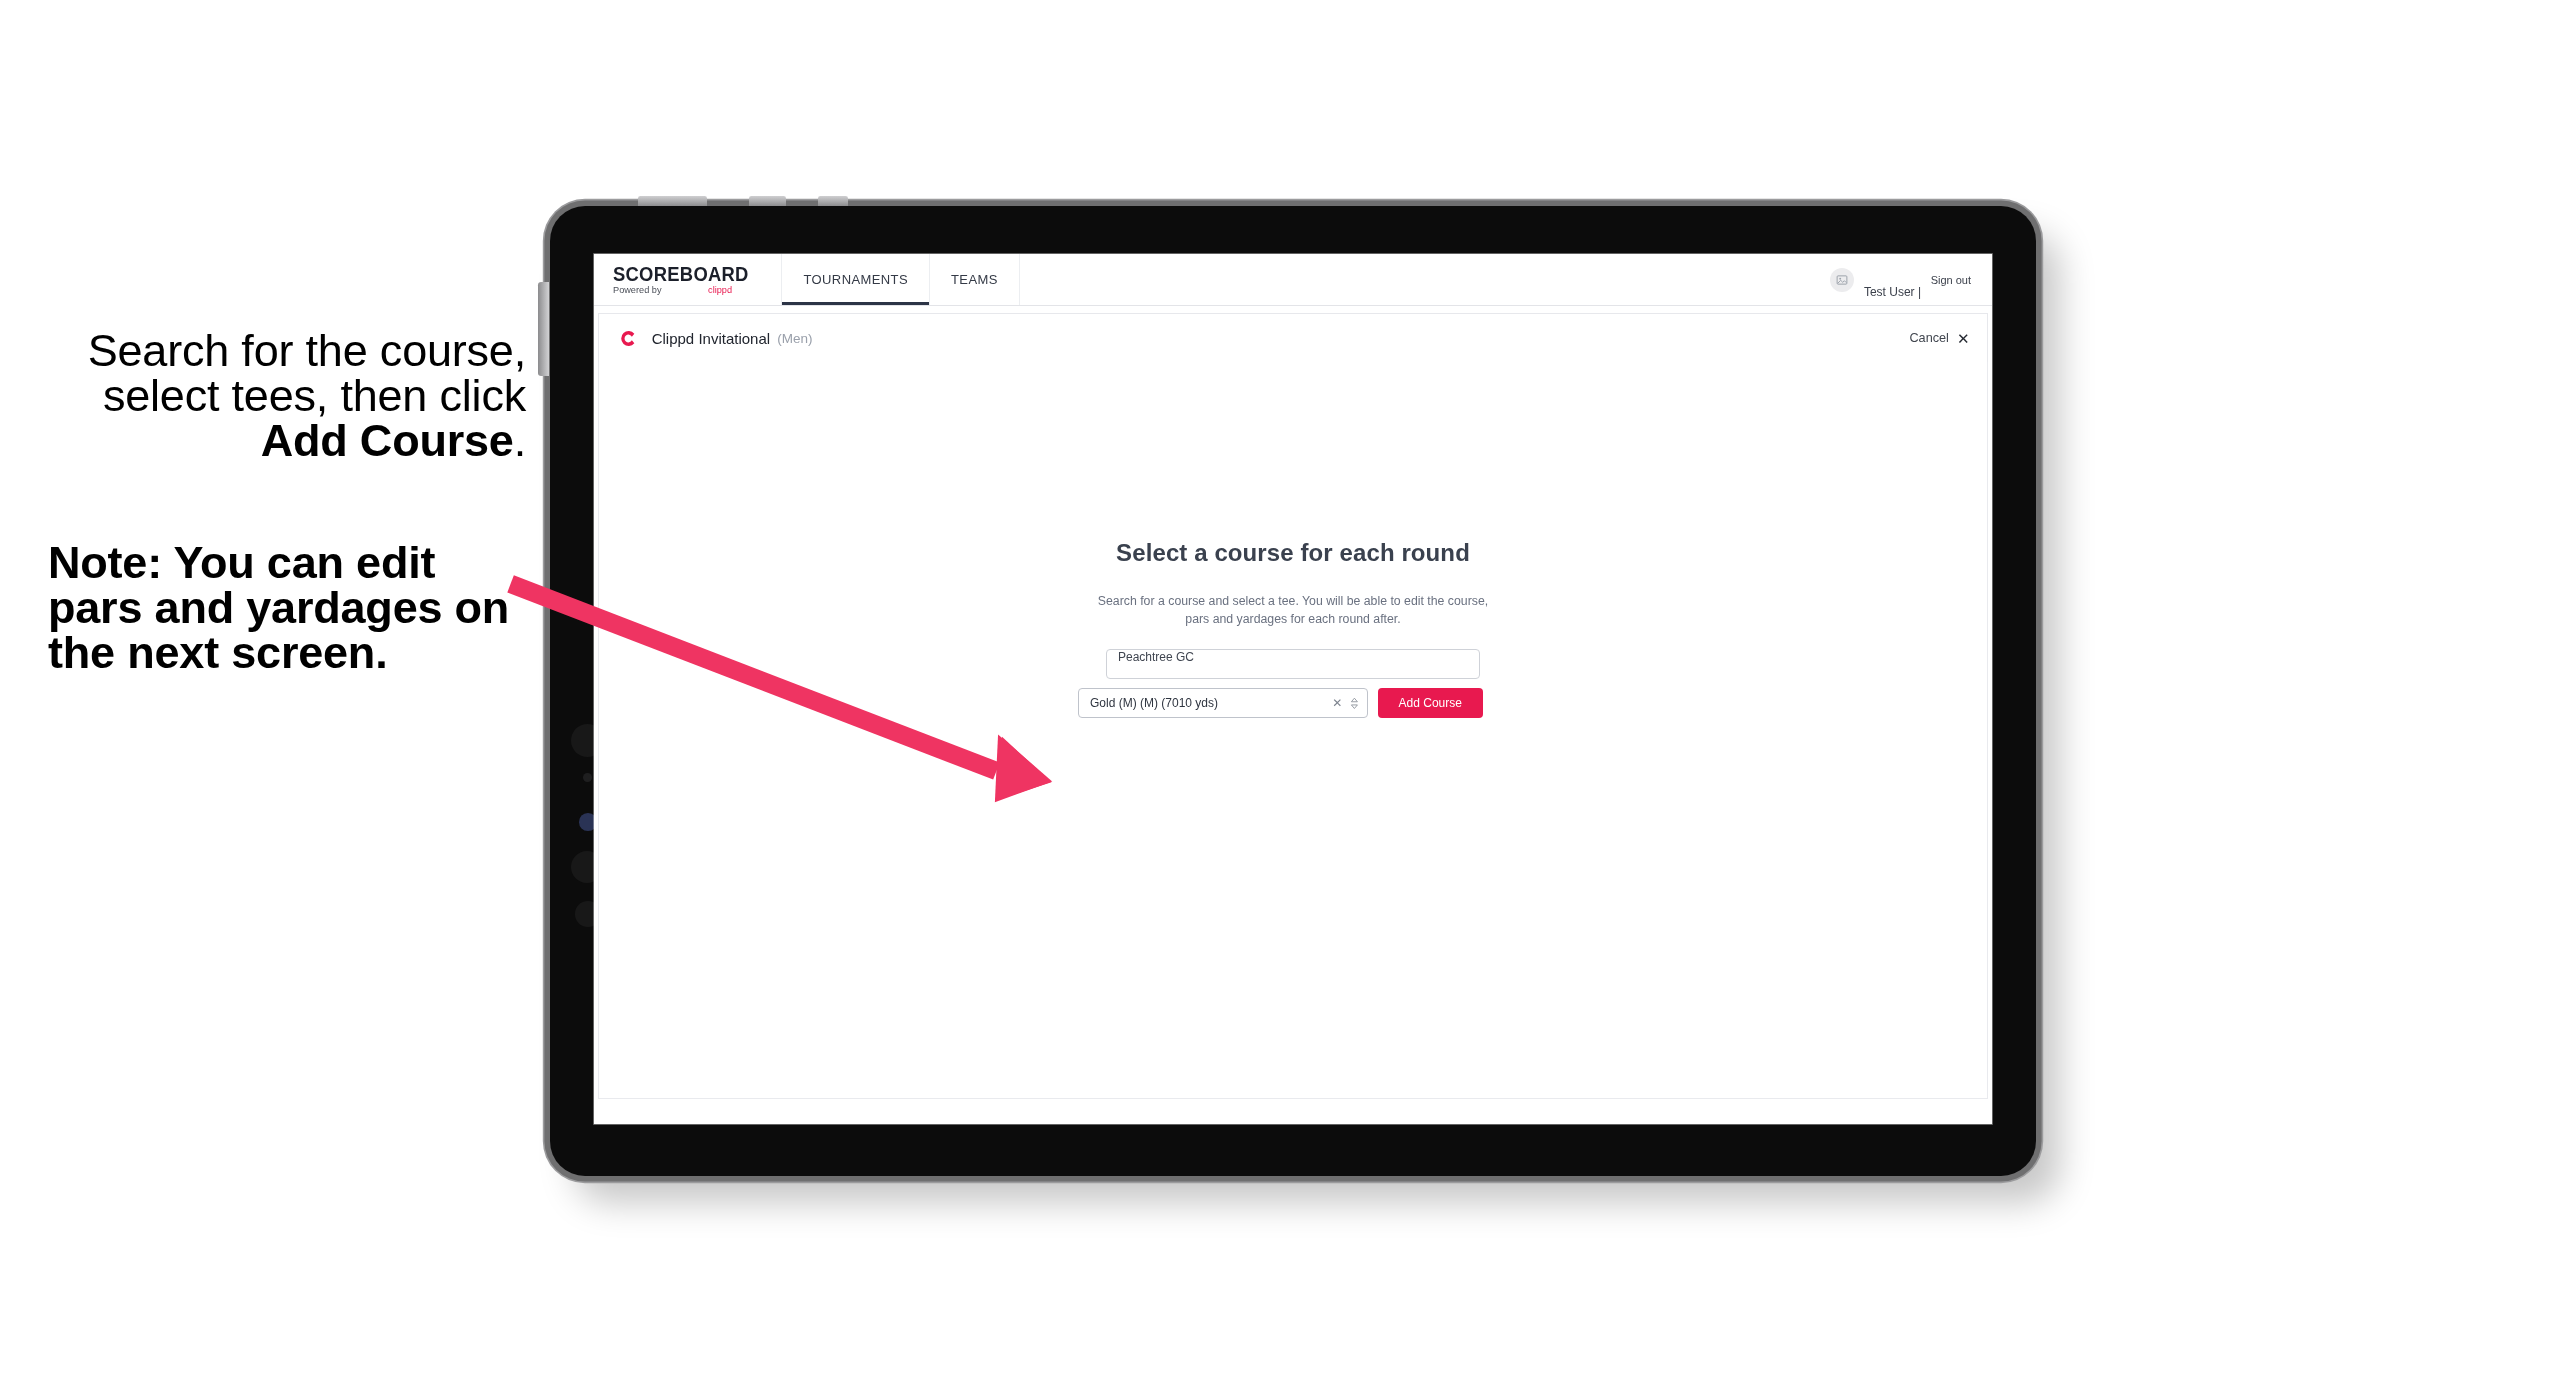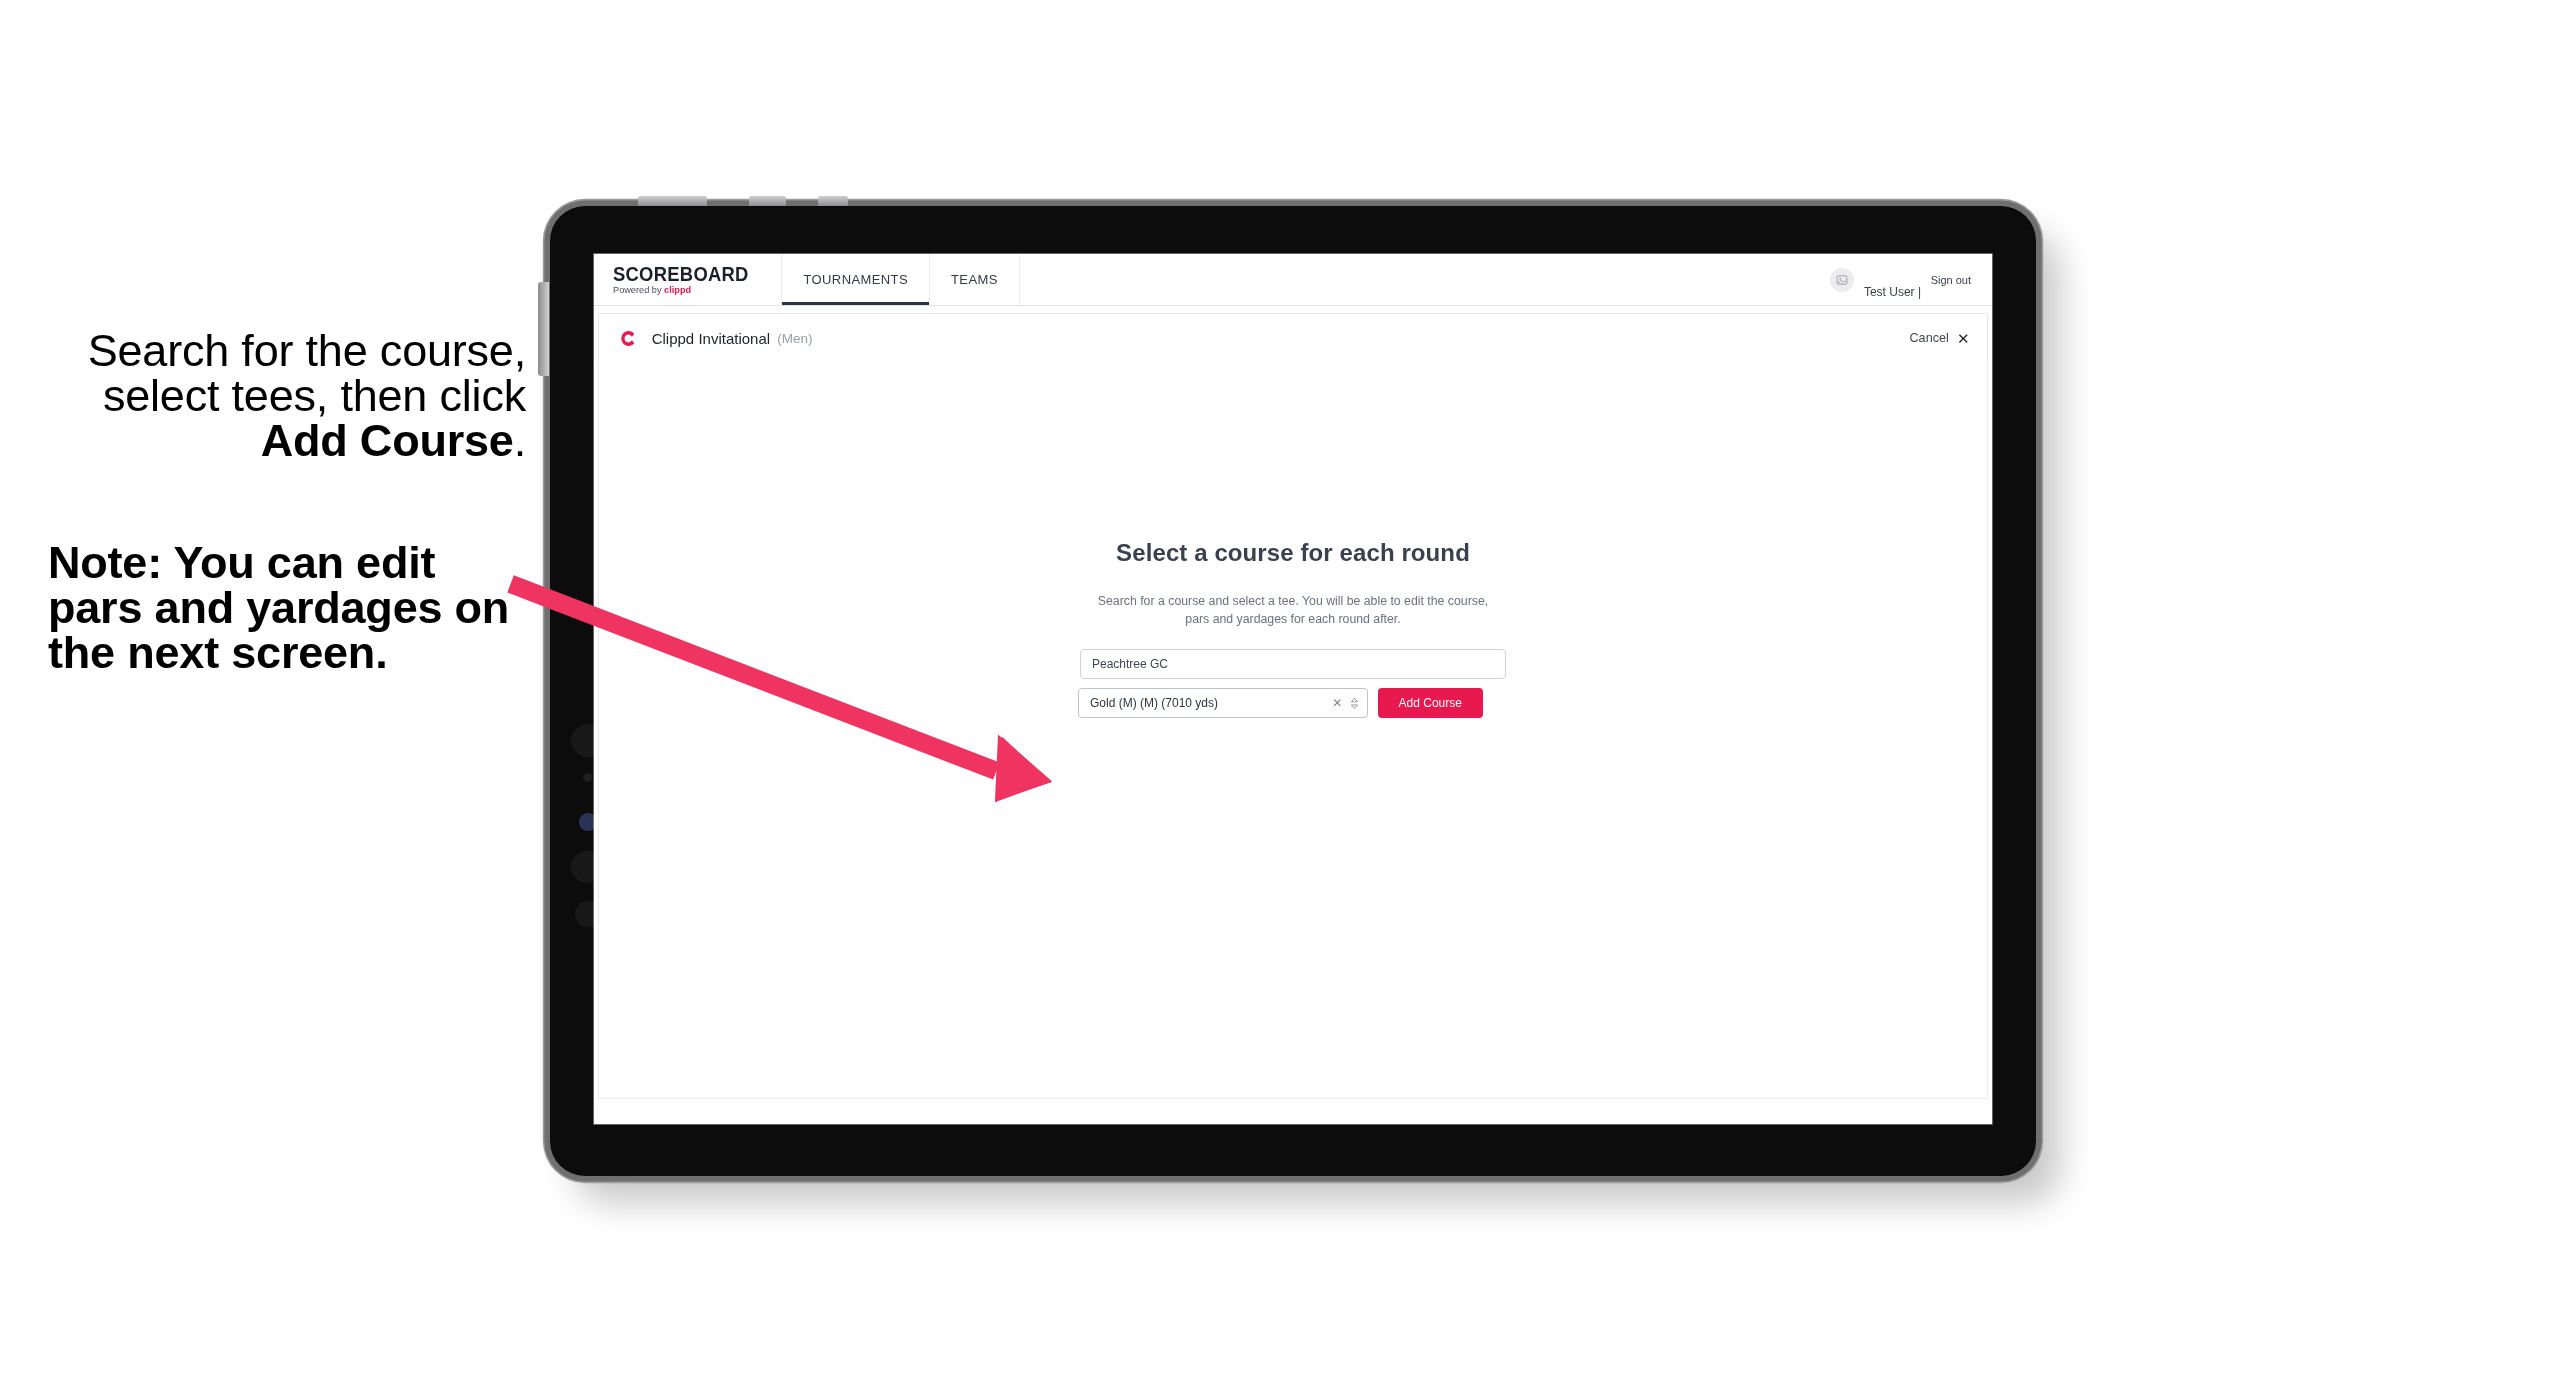--- a/index.html
+++ b/index.html
@@ -107,21 +107,21 @@
     transform: scaleX(0.92);
     transform-origin: left center;
     line-height: 1;
   }
   .brand-sub {
     margin-top: 2.4px;
     font-size: 9.2px;
     color: #4b4f58;
     line-height: 1;
   }
-  .brand-sub .clippd { color: #e8194f; font-weight: 700; }
+  .brand-sub .clippd { color: #e8194f; font-weight: 400; margin-left: 44px; }
 
   .topnav { display: flex; align-items: stretch; }
   .topnav-item {
     display: flex; align-items: center;
     padding: 0 21px;
     font-size: 13px;
     letter-spacing: 0.4px;
     color: #343a46;
     border-right: 0.8px solid #eceef1;
     position: relative;
@@ -222,25 +222,25 @@
   }
   .cb-sub {
     margin: 26px auto 0;
     width: 414px;
     font-size: 12.3px;
     line-height: 1.42;
     color: #6a7180;
   }
   .search-field {
     margin: 21px auto 0;
-    width: 426px; height: 29.5px;
+    width: 374px; height: 29.5px;
     border: 0.8px solid #cfd2d8;
     border-radius: 4px;
     background: #fff;
-    display: flex; align-items: center;
+    display: flex; 
     padding: 0 11px;
     text-align: left;
   }
   .search-field span { font-size: 12px; color: #3f4550; }
 
   .row2 {
     margin: 9.6px auto 0;
     width: 430px;
     display: flex;
     align-items: center;

